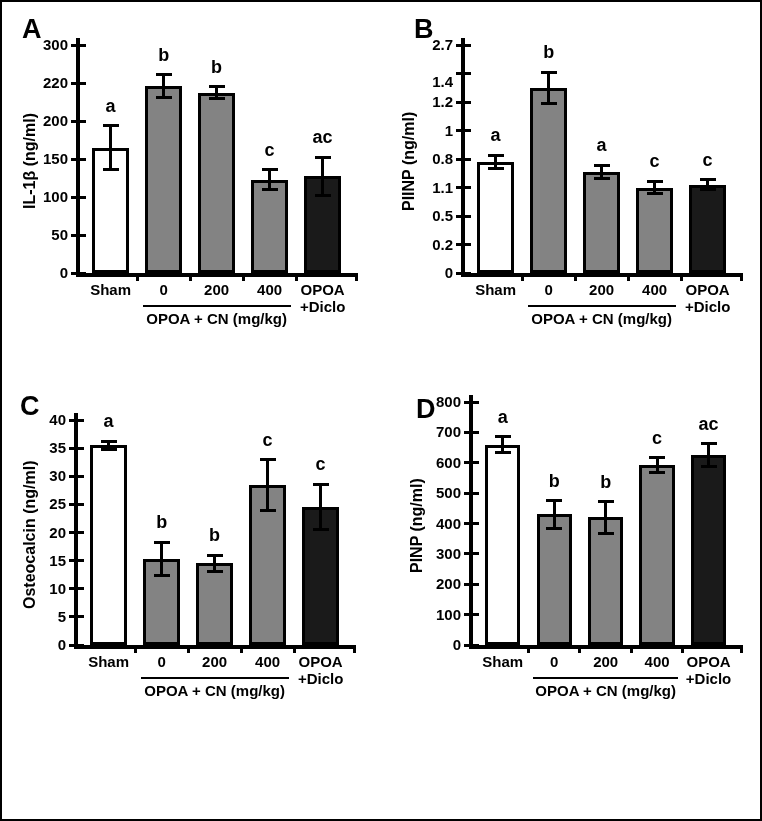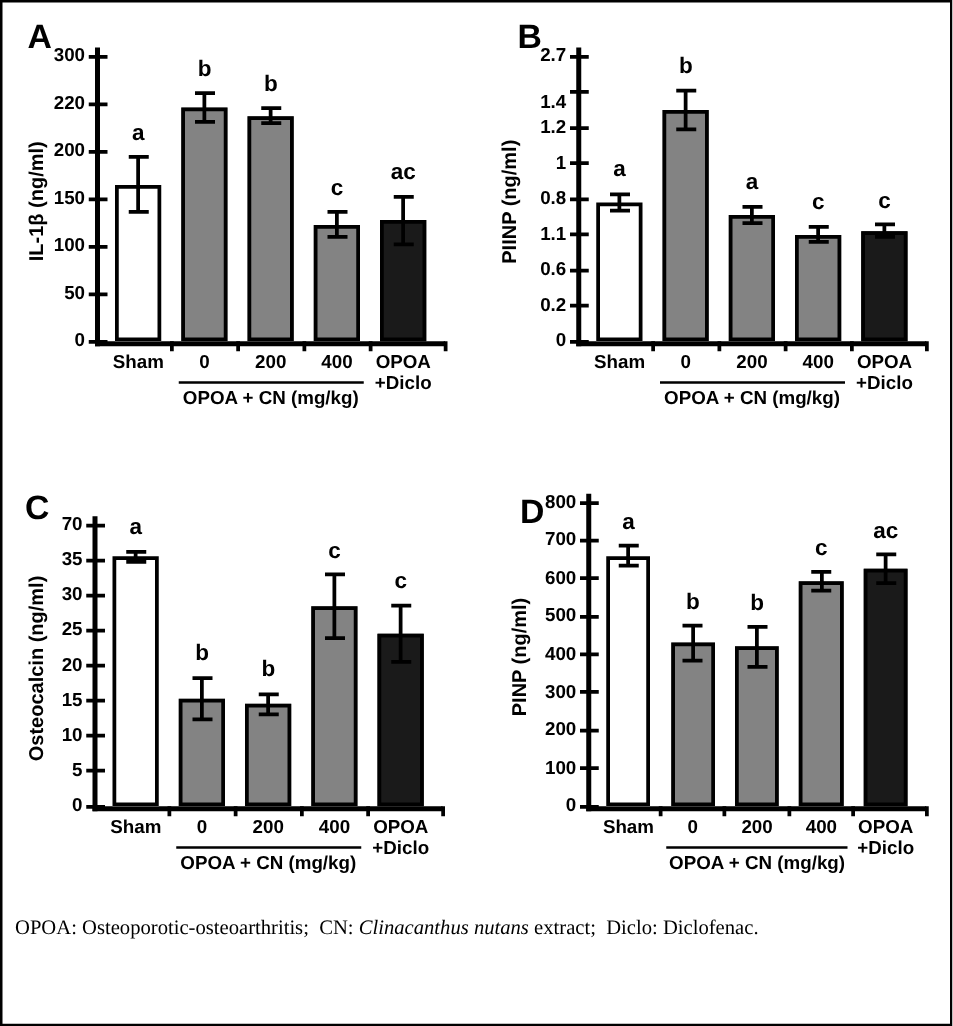--- a/index.html
+++ b/index.html
@@ -97,21 +97,21 @@
   <div class="panel" style="left:381px; top:8px; width:377px; height:335px">
     <div class="letter" style="left:31px; top:5px">B</div>
     <div class="ylabel" style="left:14px; top:35px; height:232px">PIINP (ng/ml)</div>
     <div class="plotbox" style="left:78px; top:35px; width:280px; height:232px">
         <div class="axis-ext"></div>
         <div class="y-tick" style="top: 226.5px;"></div>
         <div class="y-tick-label" style="top: 219px;">0</div>
         <div class="y-tick" style="top: 198px;"></div>
         <div class="y-tick-label" style="top: 190.5px;">0.2</div>
         <div class="y-tick" style="top: 169.5px;"></div>
-        <div class="y-tick-label" style="top: 162px;">0.6</div>
+        <div class="y-tick-label" style="top: 162px;">0.5</div>
         <div class="y-tick" style="top: 141px;"></div>
         <div class="y-tick-label" style="top: 133.5px;">1.1</div>
         <div class="y-tick" style="top: 112.5px;"></div>
         <div class="y-tick-label" style="top: 105px;">0.8</div>
         <div class="y-tick" style="top: 84px;"></div>
         <div class="y-tick-label" style="top: 76.5px;">1</div>
         <div class="y-tick" style="top: 55.5px;"></div>
         <div class="y-tick-label" style="top: 48px;">1.2</div>
         <div class="y-tick" style="top: 27px;"></div>
         <div class="y-tick-label" style="top: 28px;">1.4</div>
@@ -173,21 +173,21 @@
         <div class="y-tick-label" style="top: 131.625px;">15</div>
         <div class="y-tick" style="top: 111px;"></div>
         <div class="y-tick-label" style="top: 103.5px;">20</div>
         <div class="y-tick" style="top: 82.875px;"></div>
         <div class="y-tick-label" style="top: 75.375px;">25</div>
         <div class="y-tick" style="top: 54.75px;"></div>
         <div class="y-tick-label" style="top: 47.25px;">30</div>
         <div class="y-tick" style="top: 26.625px;"></div>
         <div class="y-tick-label" style="top: 19.125px;">35</div>
         <div class="y-tick" style="top: -1.5px;"></div>
-        <div class="y-tick-label" style="top: -9px;">70</div>
+        <div class="y-tick-label" style="top: -9px;">40</div>
         <div class="x-tick" style="left: 55.632px;"></div>
         <div class="x-tick" style="left: 108.624px;"></div>
         <div class="x-tick" style="left: 161.616px;"></div>
         <div class="x-tick" style="left: 214.608px;"></div>
         <div class="x-tick" style="left: 274.5px;"></div>
         <div class="bar" style="left: 12.42px; width: 36.432px; height: 199.688px; background: rgb(255, 255, 255);"></div>
         <div class="err-line" style="left: 29.136px; top: 21.375px; height: 7.875px;"></div>
         <div class="err-cap" style="left: 22.636px; top: 19.875px;"></div>
         <div class="err-cap" style="left: 22.636px; top: 27.75px;"></div>
         <div class="sig" style="left: 8.636px; top: -8.625px;">a</div>
@@ -280,16 +280,15 @@
         <div class="err-cap" style="left: 227.572px; top: 63.1987px;"></div>
         <div class="sig" style="left: 213.572px; top: 11.6137px;">ac</div>
         <div class="xlab" style="left: 197.572px; top: 251px;">OPOA
 +Diclo</div>
         <div class="group-line" style="left: 60.204px; width: 144.912px; top: 275px;"></div>
         <div class="group-label" style="left: 50.204px; width: 164.912px; top: 280px;">OPOA + CN (mg/kg)</div>
       </div>
   </div>
 
   <div class="caption">
-    <p class="abbrev"><span>OPOA: Osteoporotic-osteoarthritis;  CN: </span><i>Clinacanthus nutans</i><span> extract;  Diclo: Diclofenac.</span></p>
   </div>
 
 </div>
 
 </body></html>

